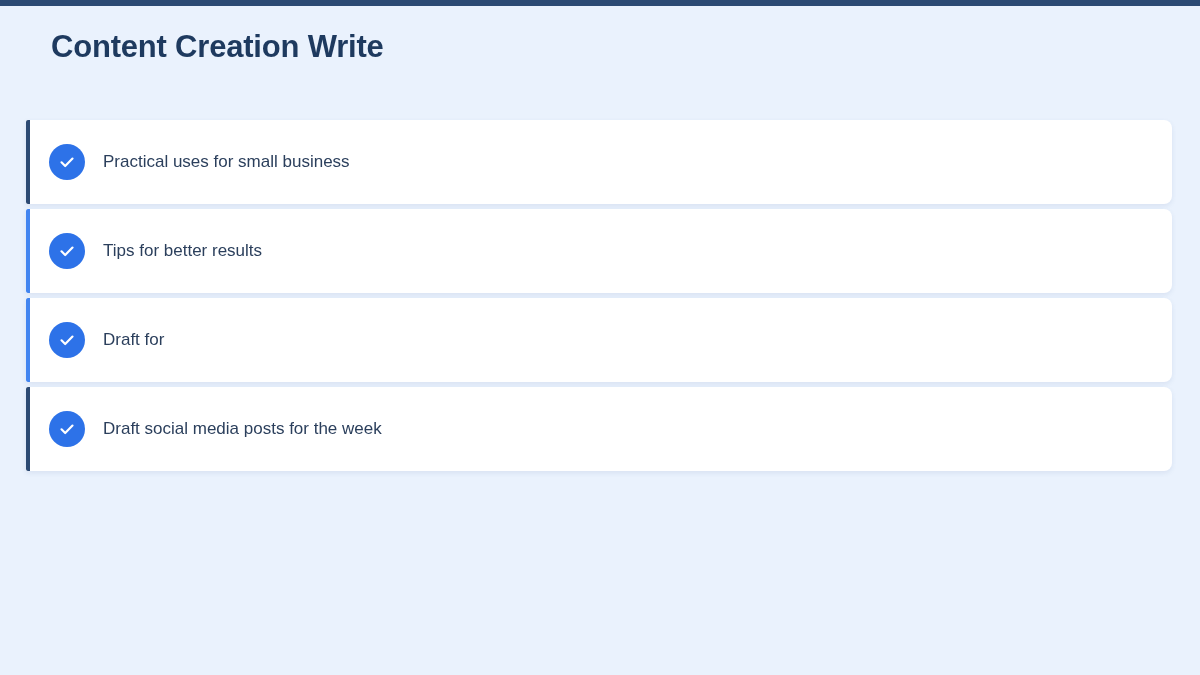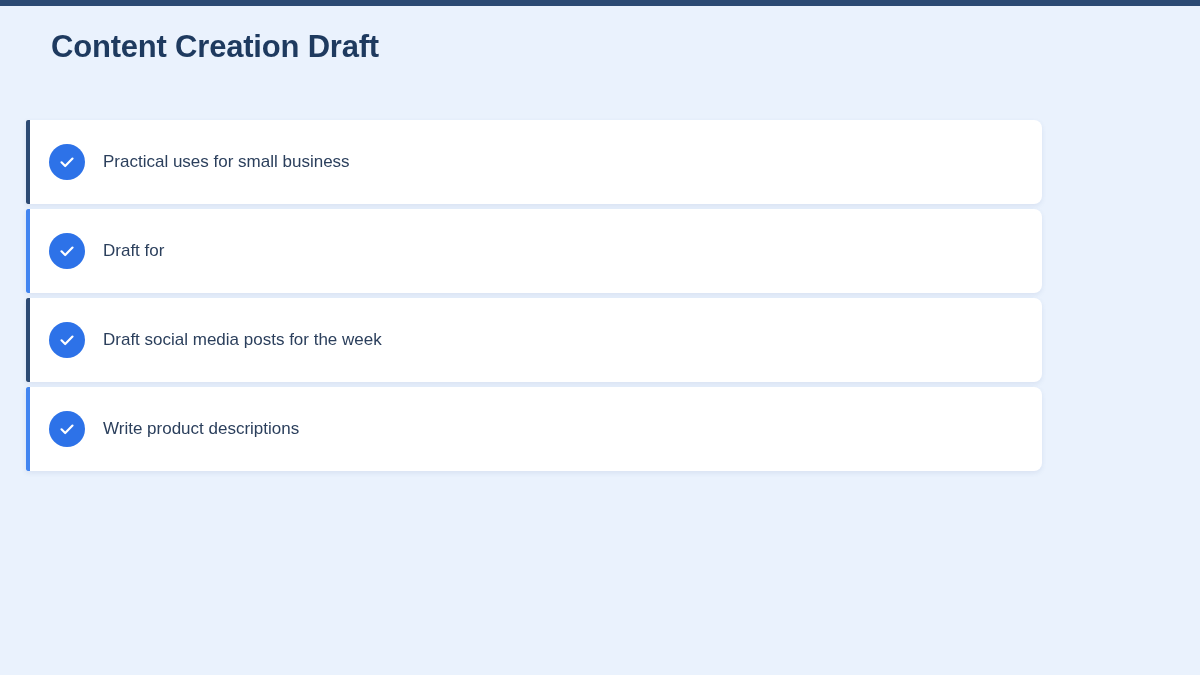--- a/index.html
+++ b/index.html
@@ -28,21 +28,21 @@
     font-size: 31px;
     font-weight: bold;
     color: #1e3a5f;
     letter-spacing: -0.2px;
     white-space: nowrap;
   }
   .list {
     position: absolute;
     top: 120px;
     left: 26px;
-    width: 1016px;
+    width: 1146px;
     display: flex;
     flex-direction: column;
     gap: 5px;
   }
   .card {
     position: relative;
     height: 84px;
     background: #ffffff;
     border-radius: 0 8px 8px 0;
     box-shadow: 0 2px 5px rgba(60, 90, 150, 0.10);
@@ -79,34 +79,43 @@
     font-size: 17px;
     color: #2b3f5c;
     white-space: nowrap;
   }
 </style>
 </head>
 <body>
 
 <div class="top-bar"></div>
 
-<div class="page-title">Content Creation Draft</div>
+<div class="page-title">Content Creation Write</div>
 
 <div class="list">
 
   <div class="card">
     <div class="accent navy"></div>
     <div class="check-circle">
       <svg width="20" height="20" viewBox="0 0 20 20" aria-hidden="true">
         <path d="M4.5 10.3 L8.2 14 L15.5 6.6" fill="none" stroke="#ffffff" stroke-width="2.2" stroke-linecap="round" stroke-linejoin="round"></path>
       </svg>
     </div>
     <div class="item-label">Practical uses for small business</div>
   </div>
 
+  <div class="card">
+    <div class="accent blue"></div>
+    <div class="check-circle">
+      <svg width="20" height="20" viewBox="0 0 20 20" aria-hidden="true">
+        <path d="M4.5 10.3 L8.2 14 L15.5 6.6" fill="none" stroke="#ffffff" stroke-width="2.2" stroke-linecap="round" stroke-linejoin="round"></path>
+      </svg>
+    </div>
+    <div class="item-label">Tips for better results</div>
+  </div>
 
 
   <div class="card">
     <div class="accent blue"></div>
     <div class="check-circle">
       <svg width="20" height="20" viewBox="0 0 20 20" aria-hidden="true">
         <path d="M4.5 10.3 L8.2 14 L15.5 6.6" fill="none" stroke="#ffffff" stroke-width="2.2" stroke-linecap="round" stroke-linejoin="round"></path>
       </svg>
     </div>
     <div class="item-label">Draft for</div>
@@ -115,23 +124,14 @@
   <div class="card">
     <div class="accent navy"></div>
     <div class="check-circle">
       <svg width="20" height="20" viewBox="0 0 20 20" aria-hidden="true">
         <path d="M4.5 10.3 L8.2 14 L15.5 6.6" fill="none" stroke="#ffffff" stroke-width="2.2" stroke-linecap="round" stroke-linejoin="round"></path>
       </svg>
     </div>
     <div class="item-label">Draft social media posts for the week</div>
   </div>
 
-  <div class="card">
-    <div class="accent blue"></div>
-    <div class="check-circle">
-      <svg width="20" height="20" viewBox="0 0 20 20" aria-hidden="true">
-        <path d="M4.5 10.3 L8.2 14 L15.5 6.6" fill="none" stroke="#ffffff" stroke-width="2.2" stroke-linecap="round" stroke-linejoin="round"></path>
-      </svg>
-    </div>
-    <div class="item-label">Write product descriptions</div>
-  </div>
 
 </div>
 
 </body></html>

